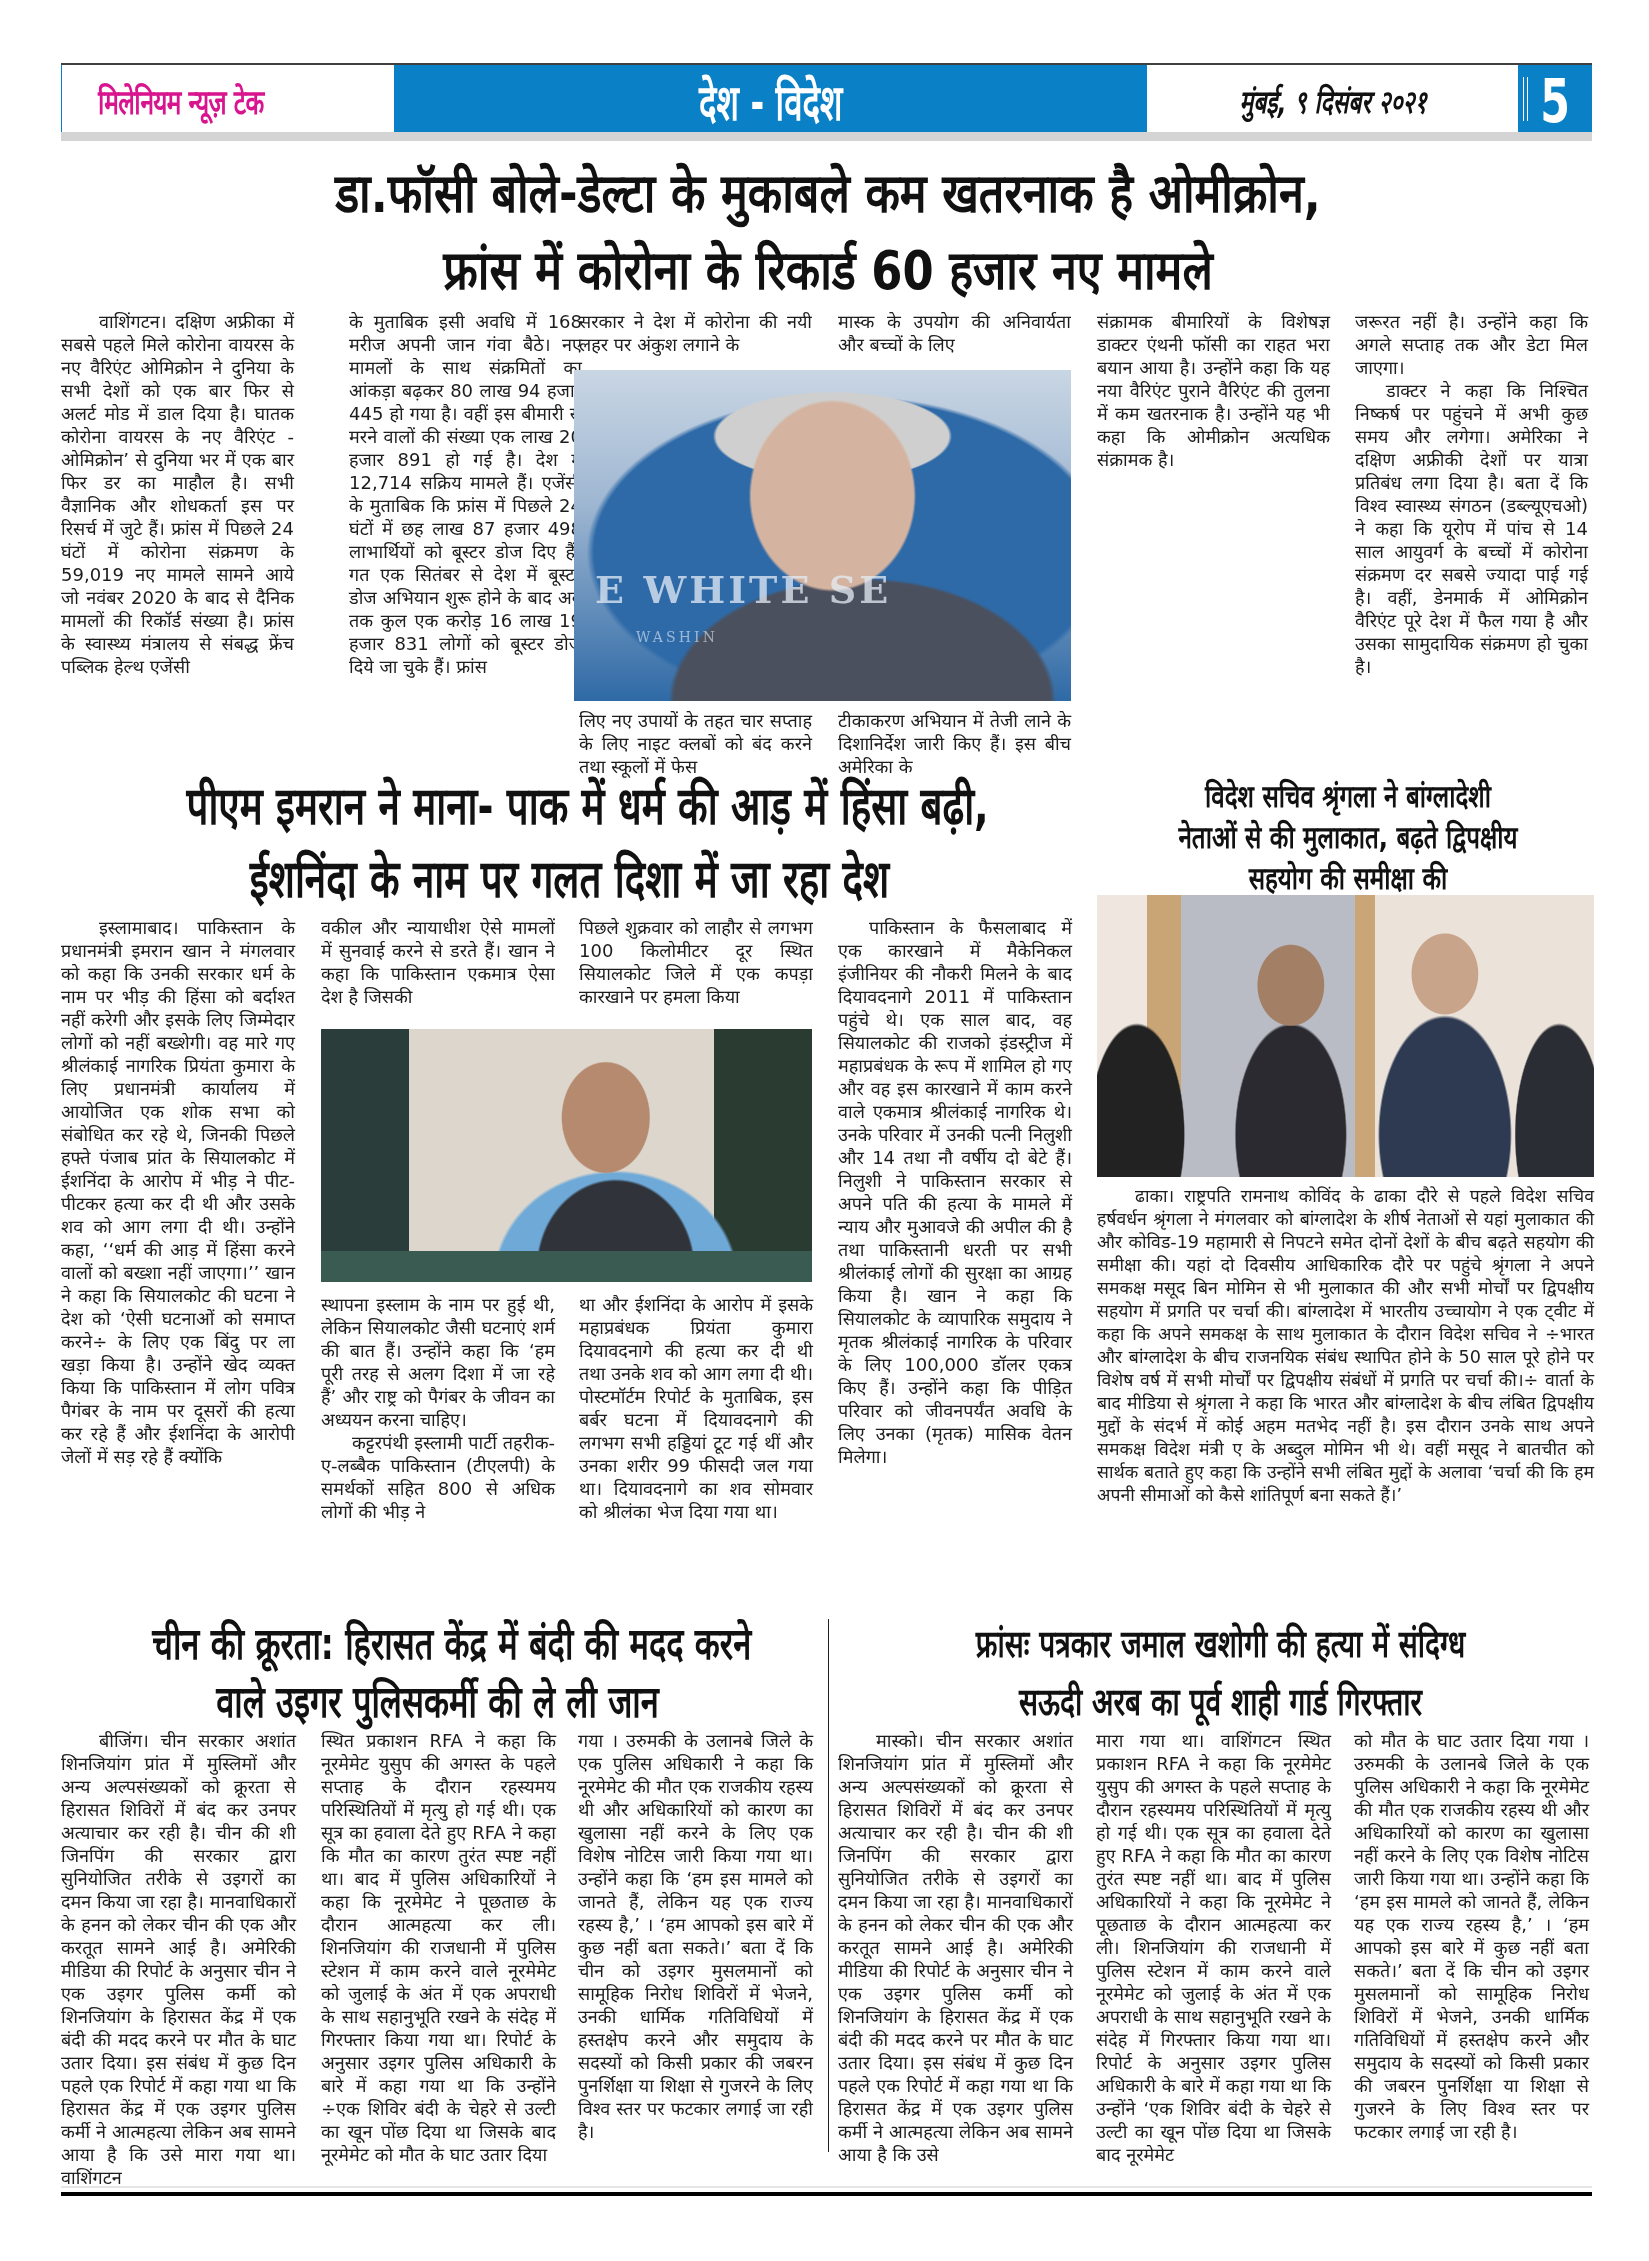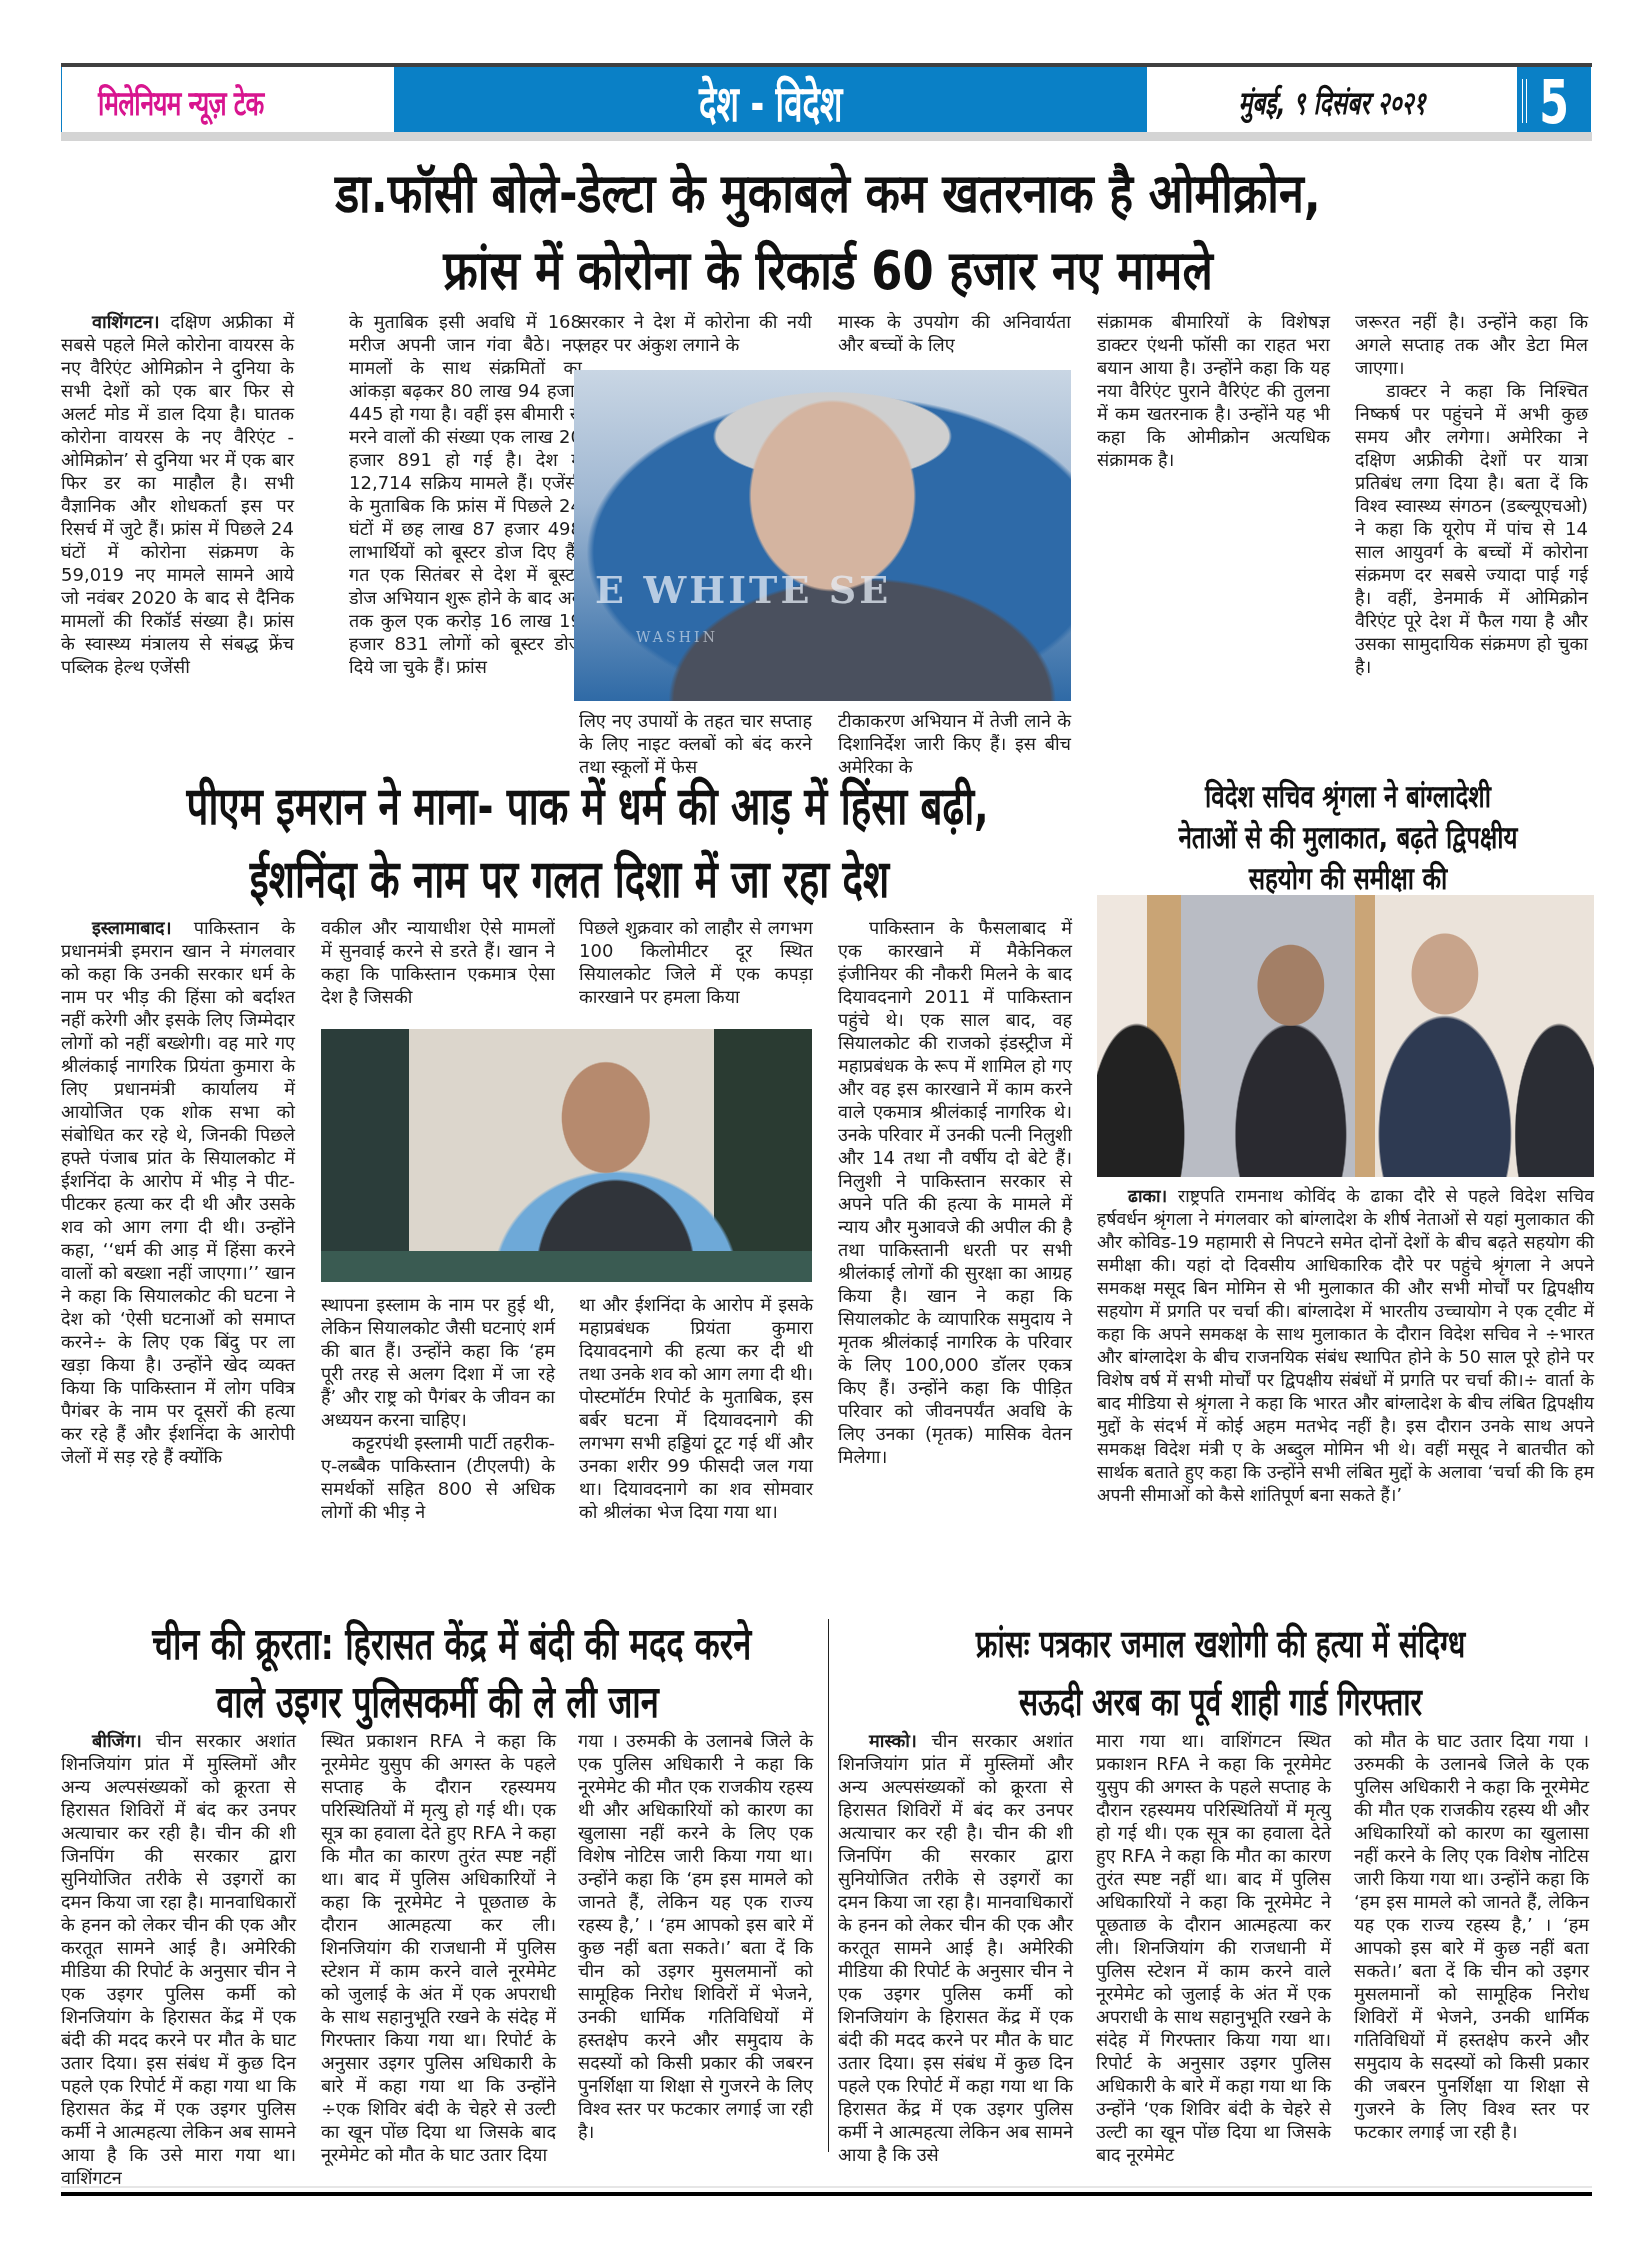--- a/index.html
+++ b/index.html
@@ -1,20 +1,20 @@
 <!DOCTYPE html>
 <html style="font-size:8.3px"><head>
 <meta charset="utf-8">
 <style>
   * { box-sizing: border-box; margin: 0; padding: 0; }
   html, body { width: 1650px; height: 2261px; background: #ffffff; overflow: hidden; }
   body { position: relative; font-family: "DejaVu Sans", sans-serif; color: #1a1a1a; }
 
   
-  .masthead { position: absolute; left: 61px; top: 63px; width: 1531px; height: 73px; display: flex; border-top: 4px solid #404040; }
+  .masthead { position: absolute; left: 61px; top: 63px; width: 1531px; height: 73px; display: flex; border-top: 2px solid #404040; justify-content: space-between; }
   .mh-brand { width: 333px; height: 100%; display: flex; align-items: center; padding-left: 36px; border-left: 1.6px solid #0b7fc5; }
   .mh-brand span { font-family: "DejaVu Sans", sans-serif; font-weight: bold; font-size: 34px; color: #d8158f; transform: scaleX(0.72); transform-origin: left center; white-space: nowrap; letter-spacing: -1px; }
   .mh-section { width: 753px; height: 100%; background: #0a80c6; display: flex; align-items: center; justify-content: center; }
   .mh-section span { font-weight: bold; font-size: 50px; color: #ffffff; transform: scaleX(0.66); white-space: nowrap; }
   .mh-date { width: 370px; height: 100%; display: flex; align-items: center; justify-content: center; font-style: italic; }
   .mh-date span { font-weight: bold; font-size: 32px; color: #111; transform: scaleX(0.72); white-space: nowrap; }
   .mh-page { width: 74px; height: 100%; background: #0a80c6; display: flex; align-items: center; justify-content: center; position: relative; }
   .mh-page::before { content: ""; position: absolute; left: 5.2px; top: 12.4px; width: 3.1px; height: 44px; border-left: 1px solid #fff; border-right: 1px solid #fff; }
   .mh-page span { font-weight: bold; font-size: 61px; color: #ffffff; transform: scaleX(0.7); }
   .mh-rule { position: absolute; left: 61px; top: 132px; width: 1531px; height: 9.3px; background: #d4d4d4; }
@@ -30,21 +30,21 @@
   .h-bd .ln { transform: scaleX(0.78); }
   .h-china { left: 52px; top: 1615px; width: 771px; font-size: 44px; line-height: 58px; }
   .h-china .ln { transform: scaleX(0.74); }
   .h-saudi { left: 835px; top: 1615px; width: 771px; font-size: 38px; line-height: 58px; }
   .h-saudi .ln { transform: scaleX(0.74); }
 
   
   .col { position: absolute; font-size: 18px; line-height: 23px; text-align: justify; color: #1c1c1c; }
   .col p { text-indent: 0; }
   .col p.ind { text-indent: 31px; }
-  .dateline { font-weight: bold; }
+  .dateline { font-weight: normal; margin-left: 7px; }
 
   
   .a1c1 { left: 61px; top: 310px; width: 233px; }
   .a1c2 { left: 321px; top: 310px; width: 233px; margin-left: 28px; }
   .a1c3 { left: 579px; top: 310px; width: 233px; height: 49px; overflow: hidden; }
   .a1c4 { left: 838px; top: 310px; width: 233px; height: 49px; overflow: hidden; }
   .a1c3b { left: 579px; top: 709px; width: 233px; }
   .a1c4b { left: 838px; top: 709px; width: 233px; }
   .a1c5 { left: 1097px; top: 310px; width: 233px; }
   .a1c6 { left: 1355px; top: 310px; width: 233px; }

